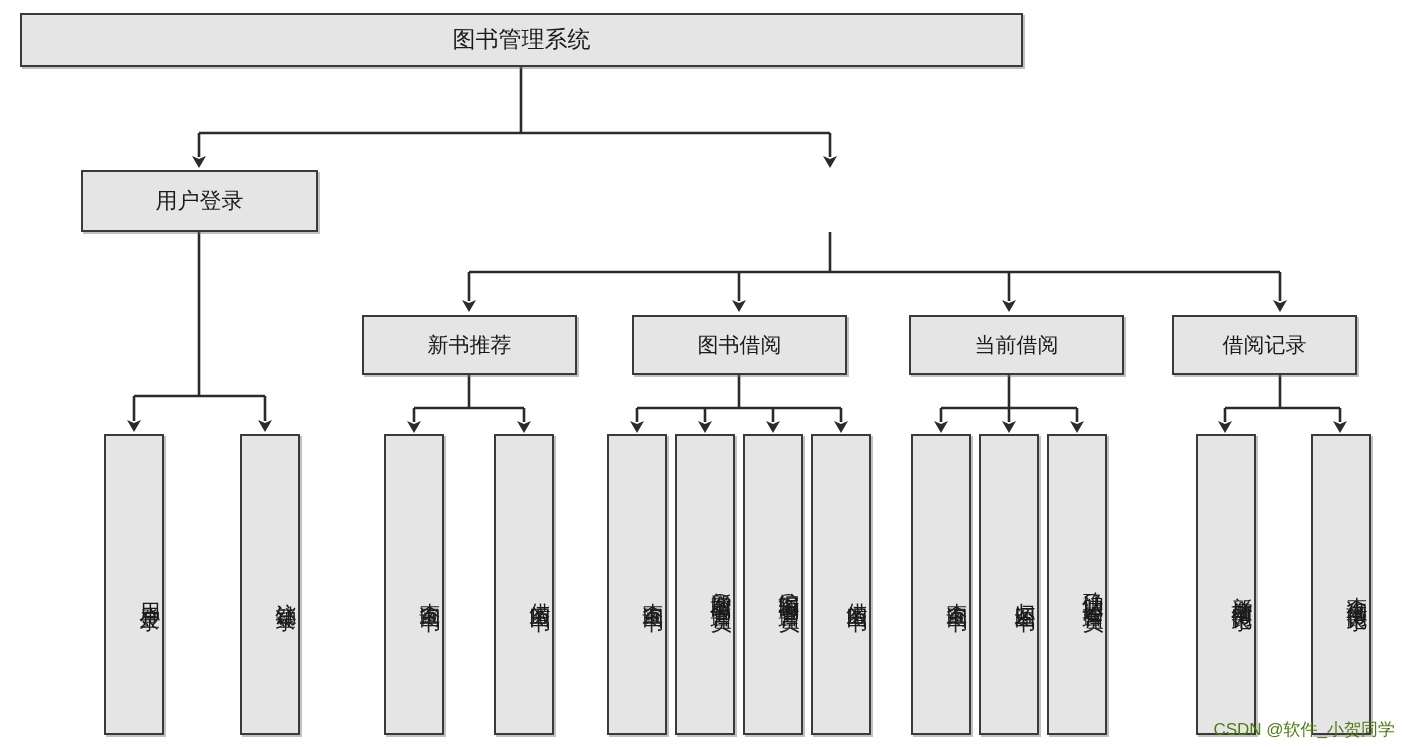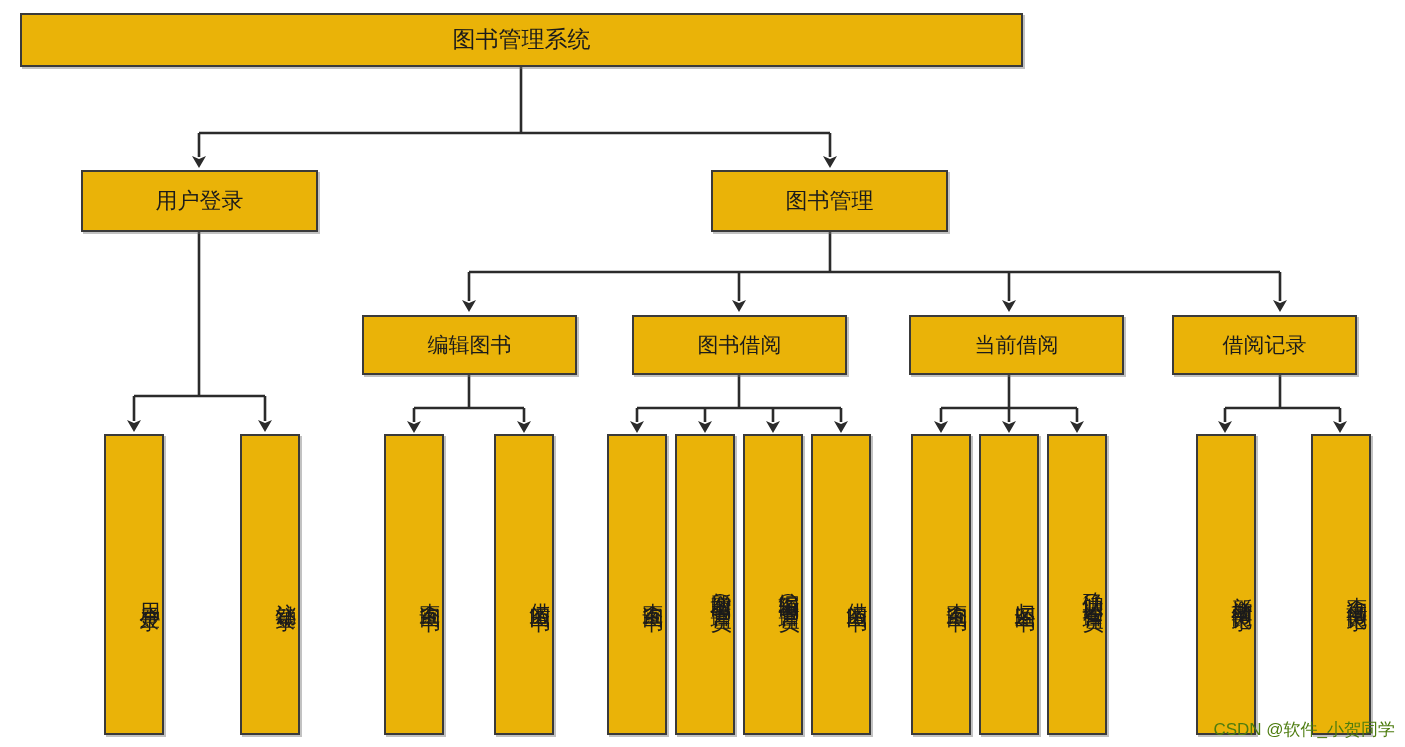--- a/index.html
+++ b/index.html
@@ -22,21 +22,21 @@
     position: absolute;
     left: 0;
     top: 0;
     width: 1405px;
     height: 747px;
     pointer-events: none;
   }
   .node {
     position: absolute;
     box-sizing: border-box;
-    background: #eab308;
+    background: #e5e5e5;
     border: 2px solid #3a3a3a;
     box-shadow: 2px 2px 0 rgba(120,120,120,0.45);
     display: flex;
     align-items: center;
     justify-content: center;
     color: #1b1b1b;
     line-height: 1.18;
     text-align: center;
   }
   .node.root    { font-size: 23px; }
@@ -123,26 +123,23 @@
     </g>
   </svg>
 
   <div class="node root" style="left:20px; top:13px; width:1003px; height:54px;">
     <span>图书管理系统</span>
   </div>
 
   <div class="node level2" style="left:81px; top:170px; width:237px; height:62px;">
     <span>用户登录</span>
   </div>
-  <div class="node level2" style="left:711px; top:170px; width:237px; height:62px;">
-    <span>图书管理</span>
-  </div>
 
   <div class="node level3" style="left:362px; top:315px; width:215px; height:60px;">
-    <span>编辑图书</span>
+    <span>新书推荐</span>
   </div>
   <div class="node level3" style="left:632px; top:315px; width:215px; height:60px;">
     <span>图书借阅</span>
   </div>
   <div class="node level3" style="left:909px; top:315px; width:215px; height:60px;">
     <span>当前借阅</span>
   </div>
   <div class="node level3" style="left:1172px; top:315px; width:185px; height:60px;">
     <span>借阅记录</span>
   </div>

